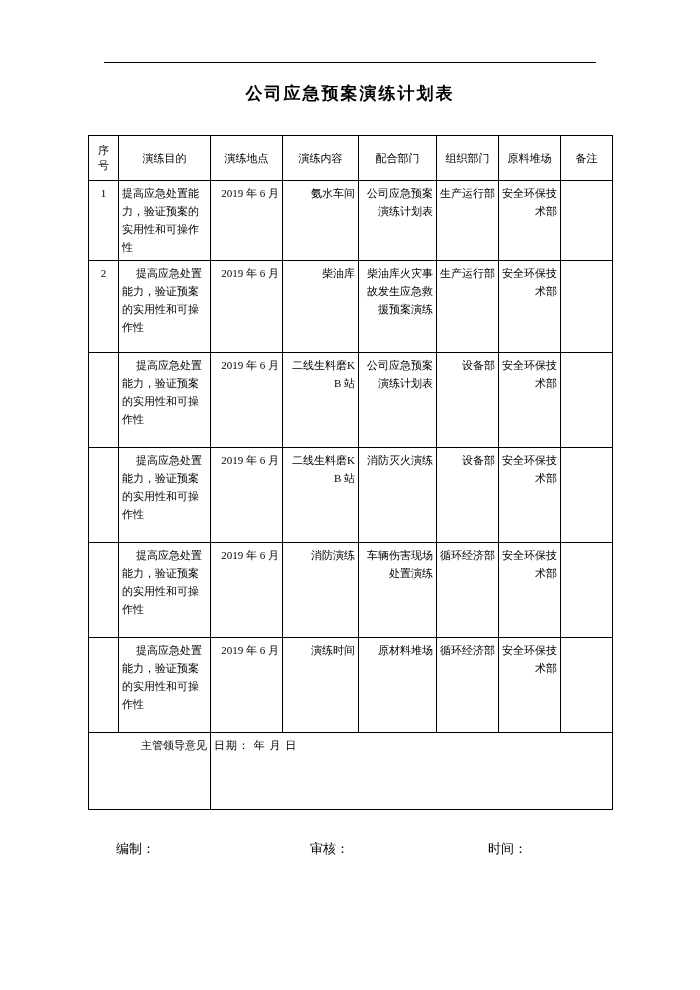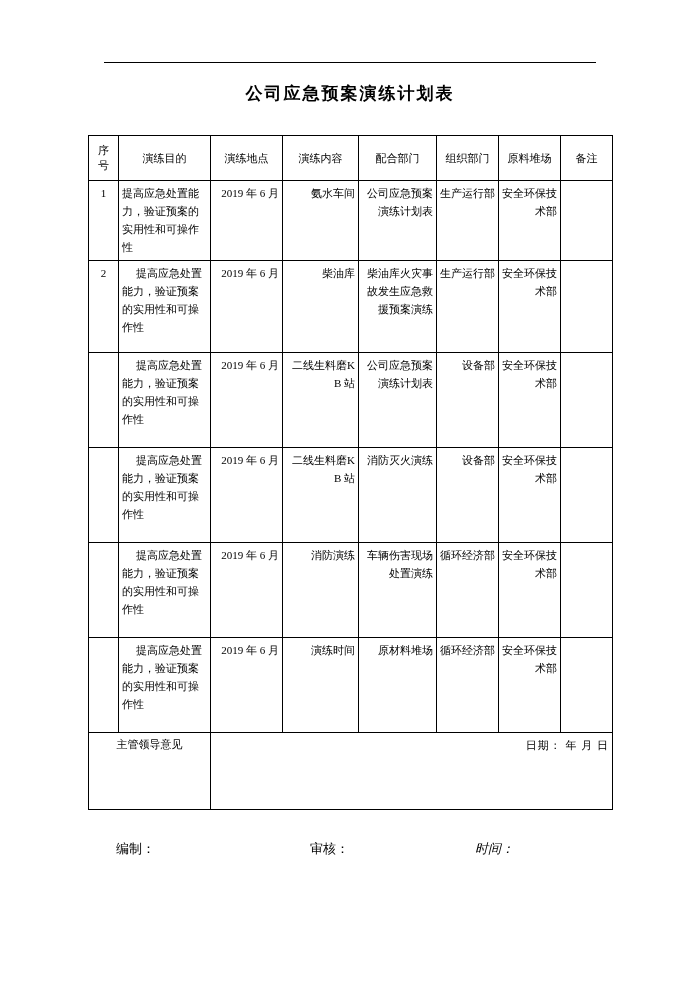--- a/index.html
+++ b/index.html
@@ -93,44 +93,43 @@
 
   .cellcenter {
     text-align: right;
     vertical-align: top;
   }
   .vt-pad { padding-top: 4px; }
 
   
   .sig-row td { height: 70px; }
   .sig-label {
-    text-align: center;
+    text-align: right;
     vertical-align: middle;
     font-size: 12px;
-    font-family: Liberation Mono, monospace;
   }
   .sig-date {
     position: relative;
     vertical-align: bottom;
-    text-align: right;
+    text-align: left;
     padding-right: 12px;
     padding-bottom: 6px;
     font-size: 12px;
     letter-spacing: 1px;
   }
   .footer {
     position: absolute;
     left: 88px;
     top: 840px;
     width: 524px;
     font-size: 13px;
   }
   .footer .f1 { position: absolute; left: 28px; top: 0; }
   .footer .f2 { position: absolute; left: 222px; top: 0; }
-  .footer .f3 { position: absolute; left: 387px; top: 0; font-style: italic; }
+  .footer .f3 { position: absolute; left: 400px; top: 0; }
 </style>
 </head>
 <body>
 
 <div class="page">
 
   <div class="top-rule"></div>
 
   <div class="doc-title">公司应急预案演练计划表</div>
 

